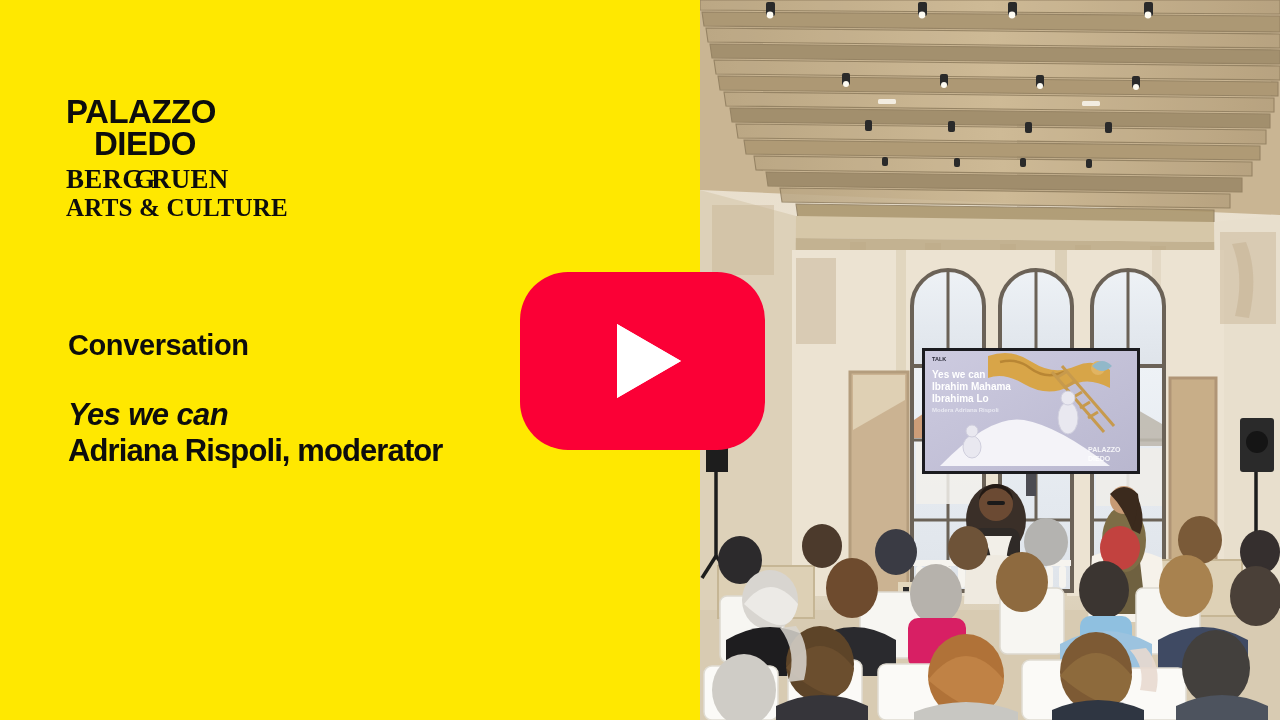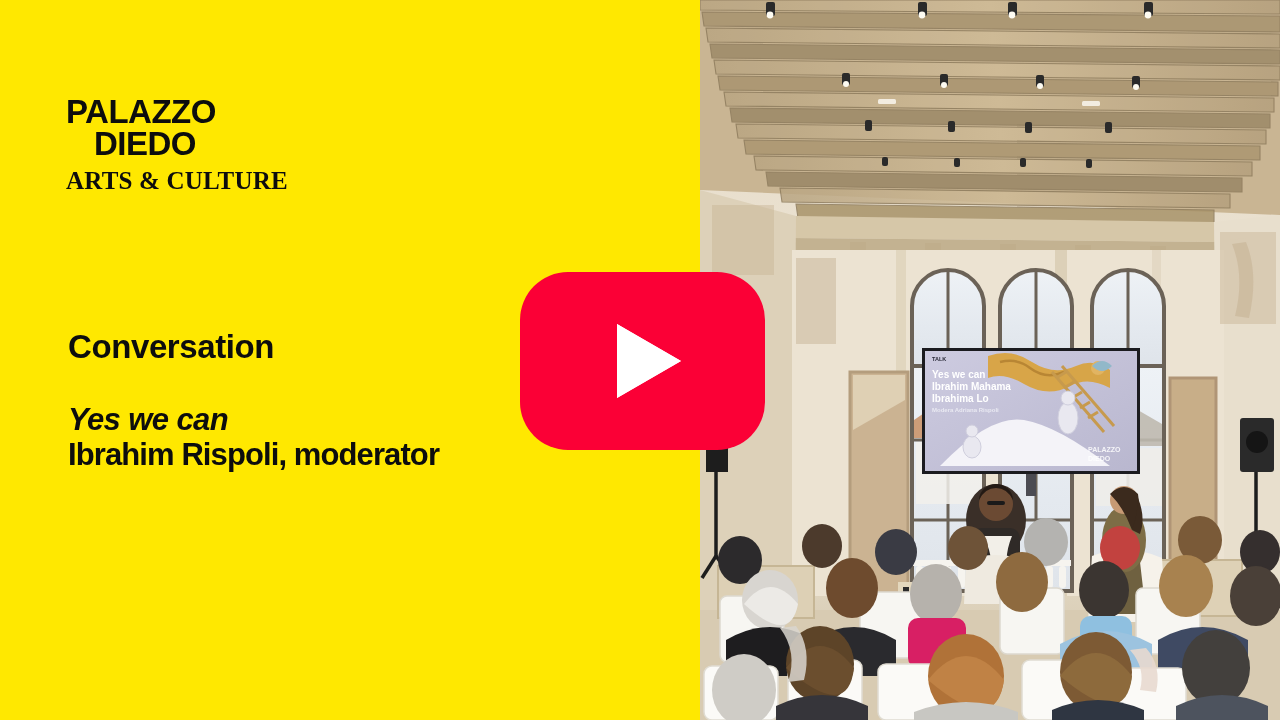--- a/index.html
+++ b/index.html
@@ -74,21 +74,21 @@
 
   
   .text-block {
     position: absolute;
     left: 68px; top: 330px;
     color: #0d0d0d;
     z-index: 4;
     width: 620px;
   }
   .kicker {
-    font-size: 33px;
+    font-size: 29px;
     font-weight: 700;
     letter-spacing: -0.4px;
     line-height: 1.05;
     margin: 0 0 38px 0;
   }
   .work-title {
     font-size: 31px;
     font-weight: 700;
     font-style: italic;
     letter-spacing: -0.6px;
@@ -481,26 +481,27 @@
       </g>
     </svg>
   </div>
 
   <div class="yellow-panel"></div>
 
   <div class="logo-block">
     <div class="logo-palazzo">PALAZZO</div>
     <div class="logo-diedo">DIEDO</div>
     <div class="logo-rule"></div>
+    <div class="logo-berggruen"><span>BER</span><span class="gg">GG</span><span>RUEN</span></div>
     <div class="logo-arts">ARTS &amp; CULTURE</div>
   </div>
 
   <div class="text-block">
     <p class="kicker">Conversation</p>
     <p class="work-title">Yes we can</p>
-    <p class="moderator">Ibrahim Rispoli, moderator</p>
+    <p class="moderator">Adriana Rispoli, moderator</p>
   </div>
 
   <div class="play-button" role="button" tabindex="0" aria-label="Play">
     <div class="play-triangle"></div>
   </div>
 
 </div>
 
 </body></html>

